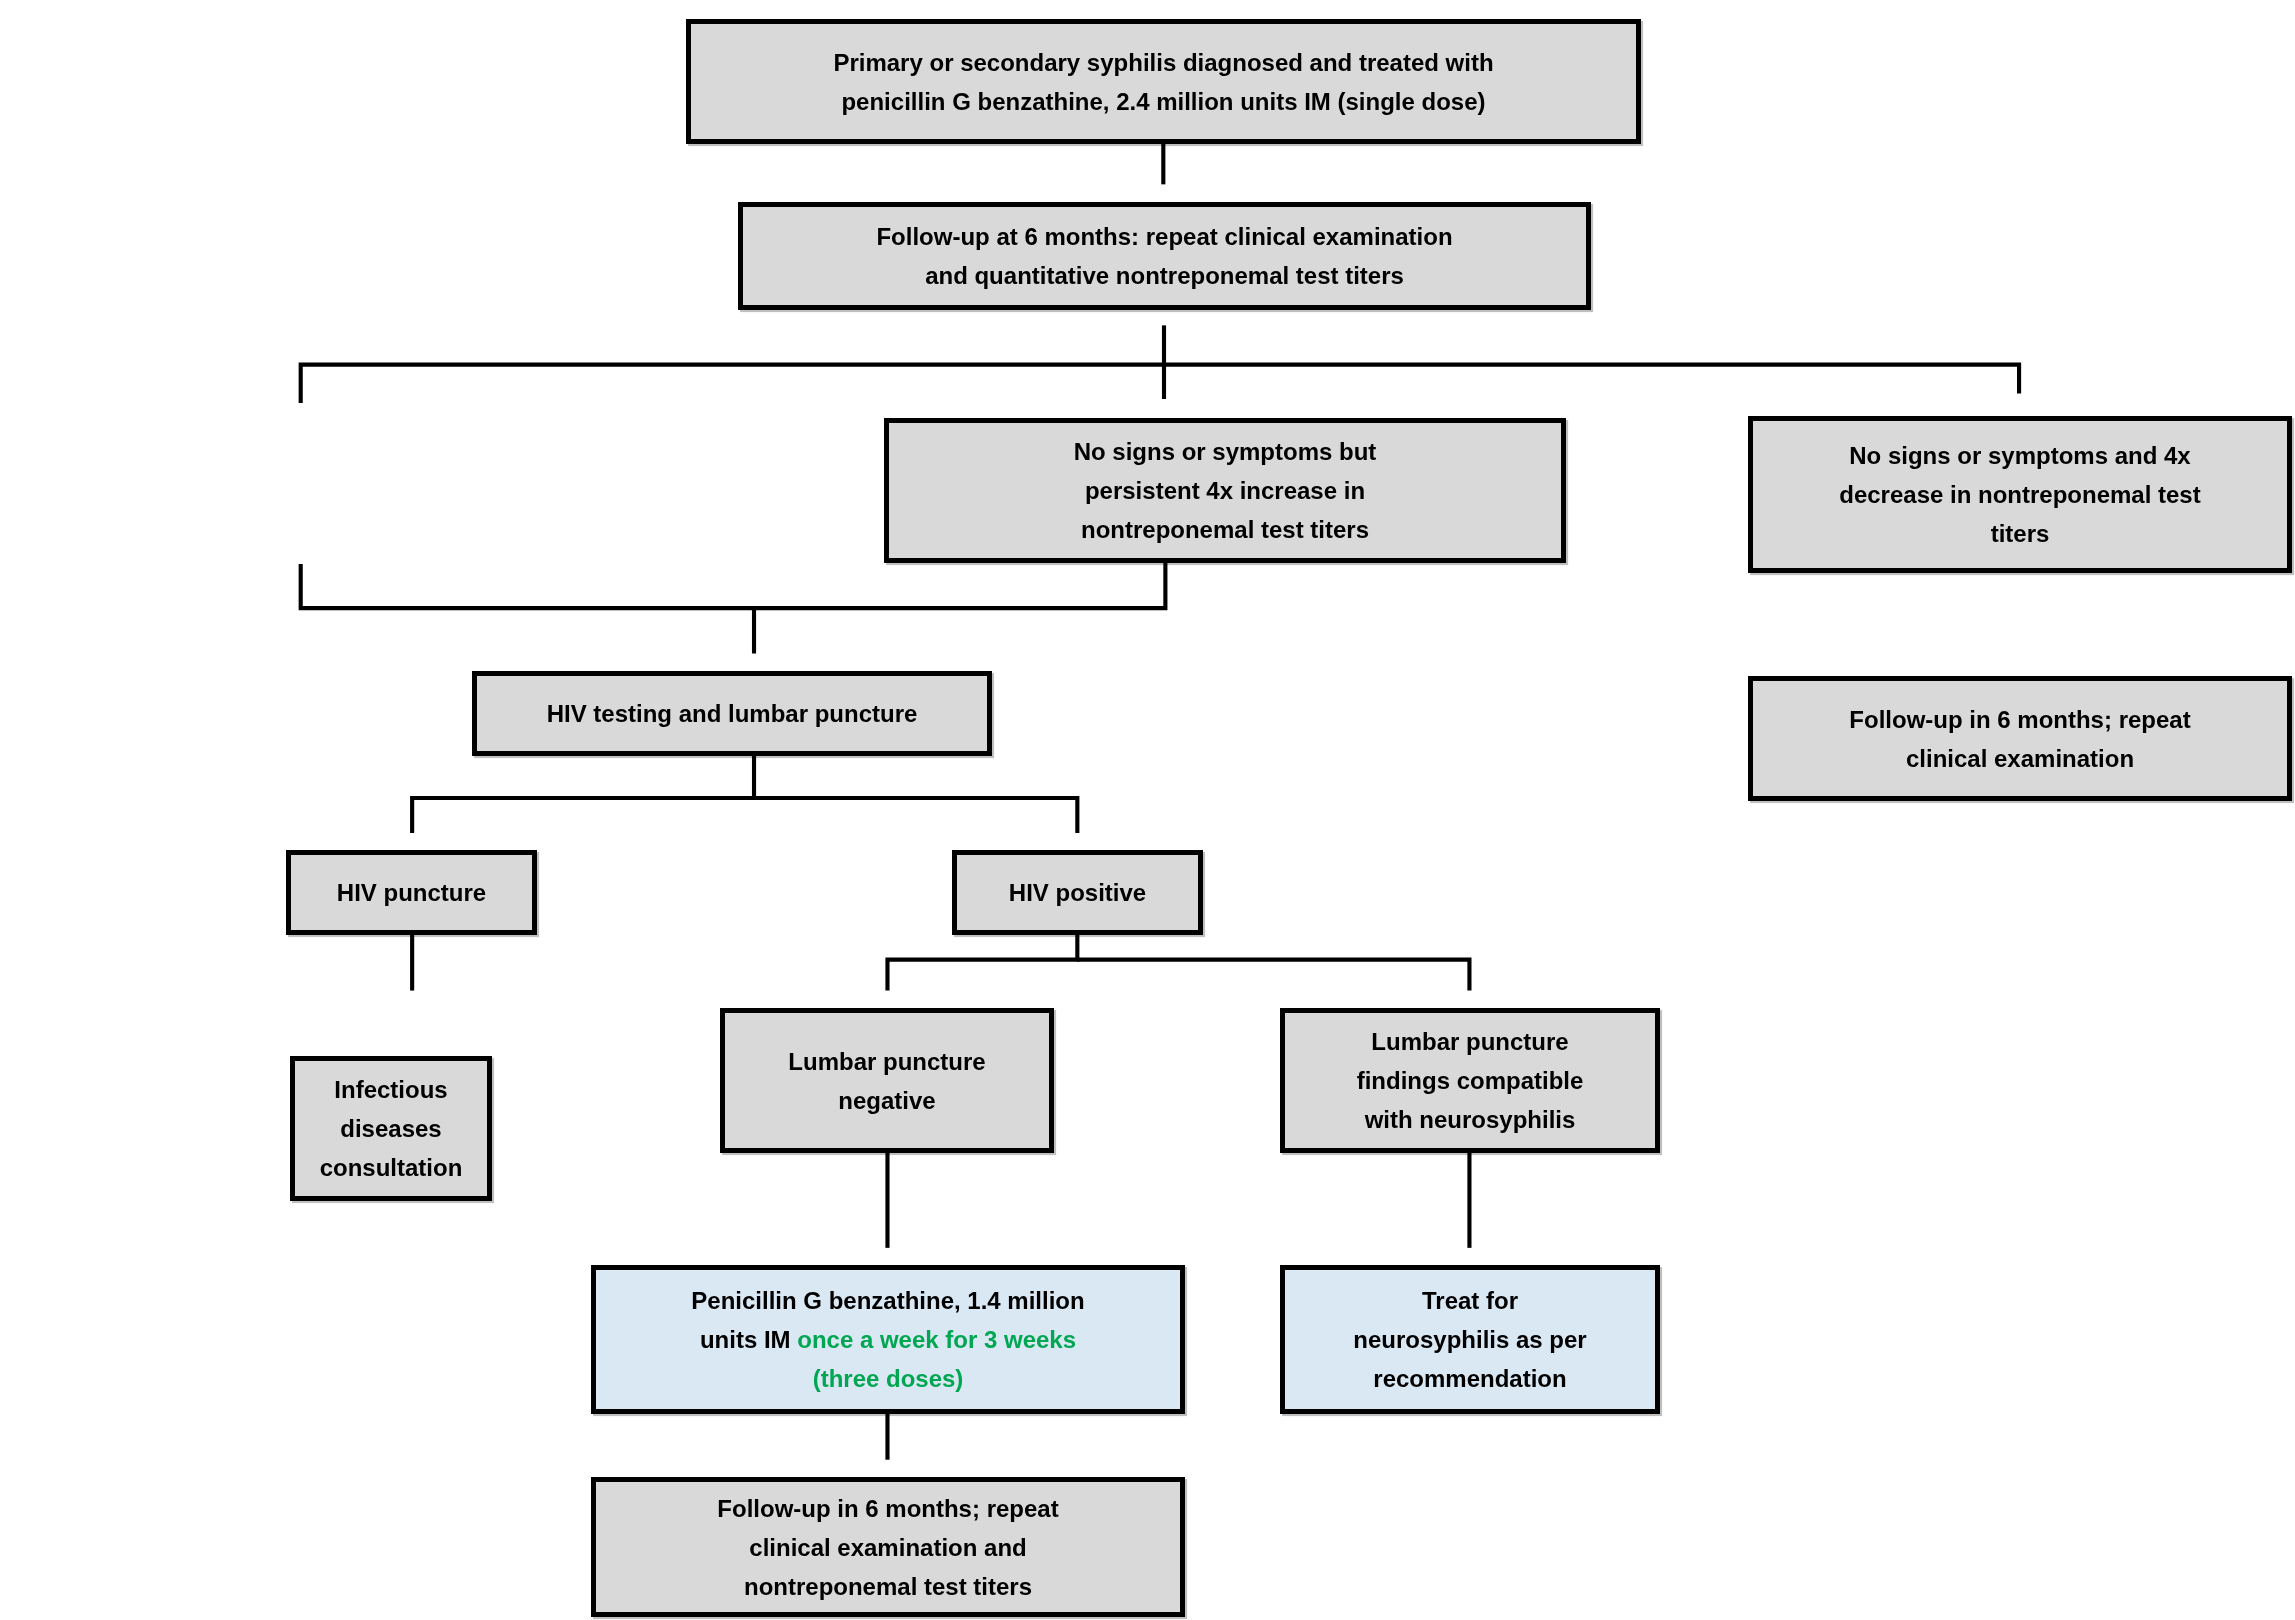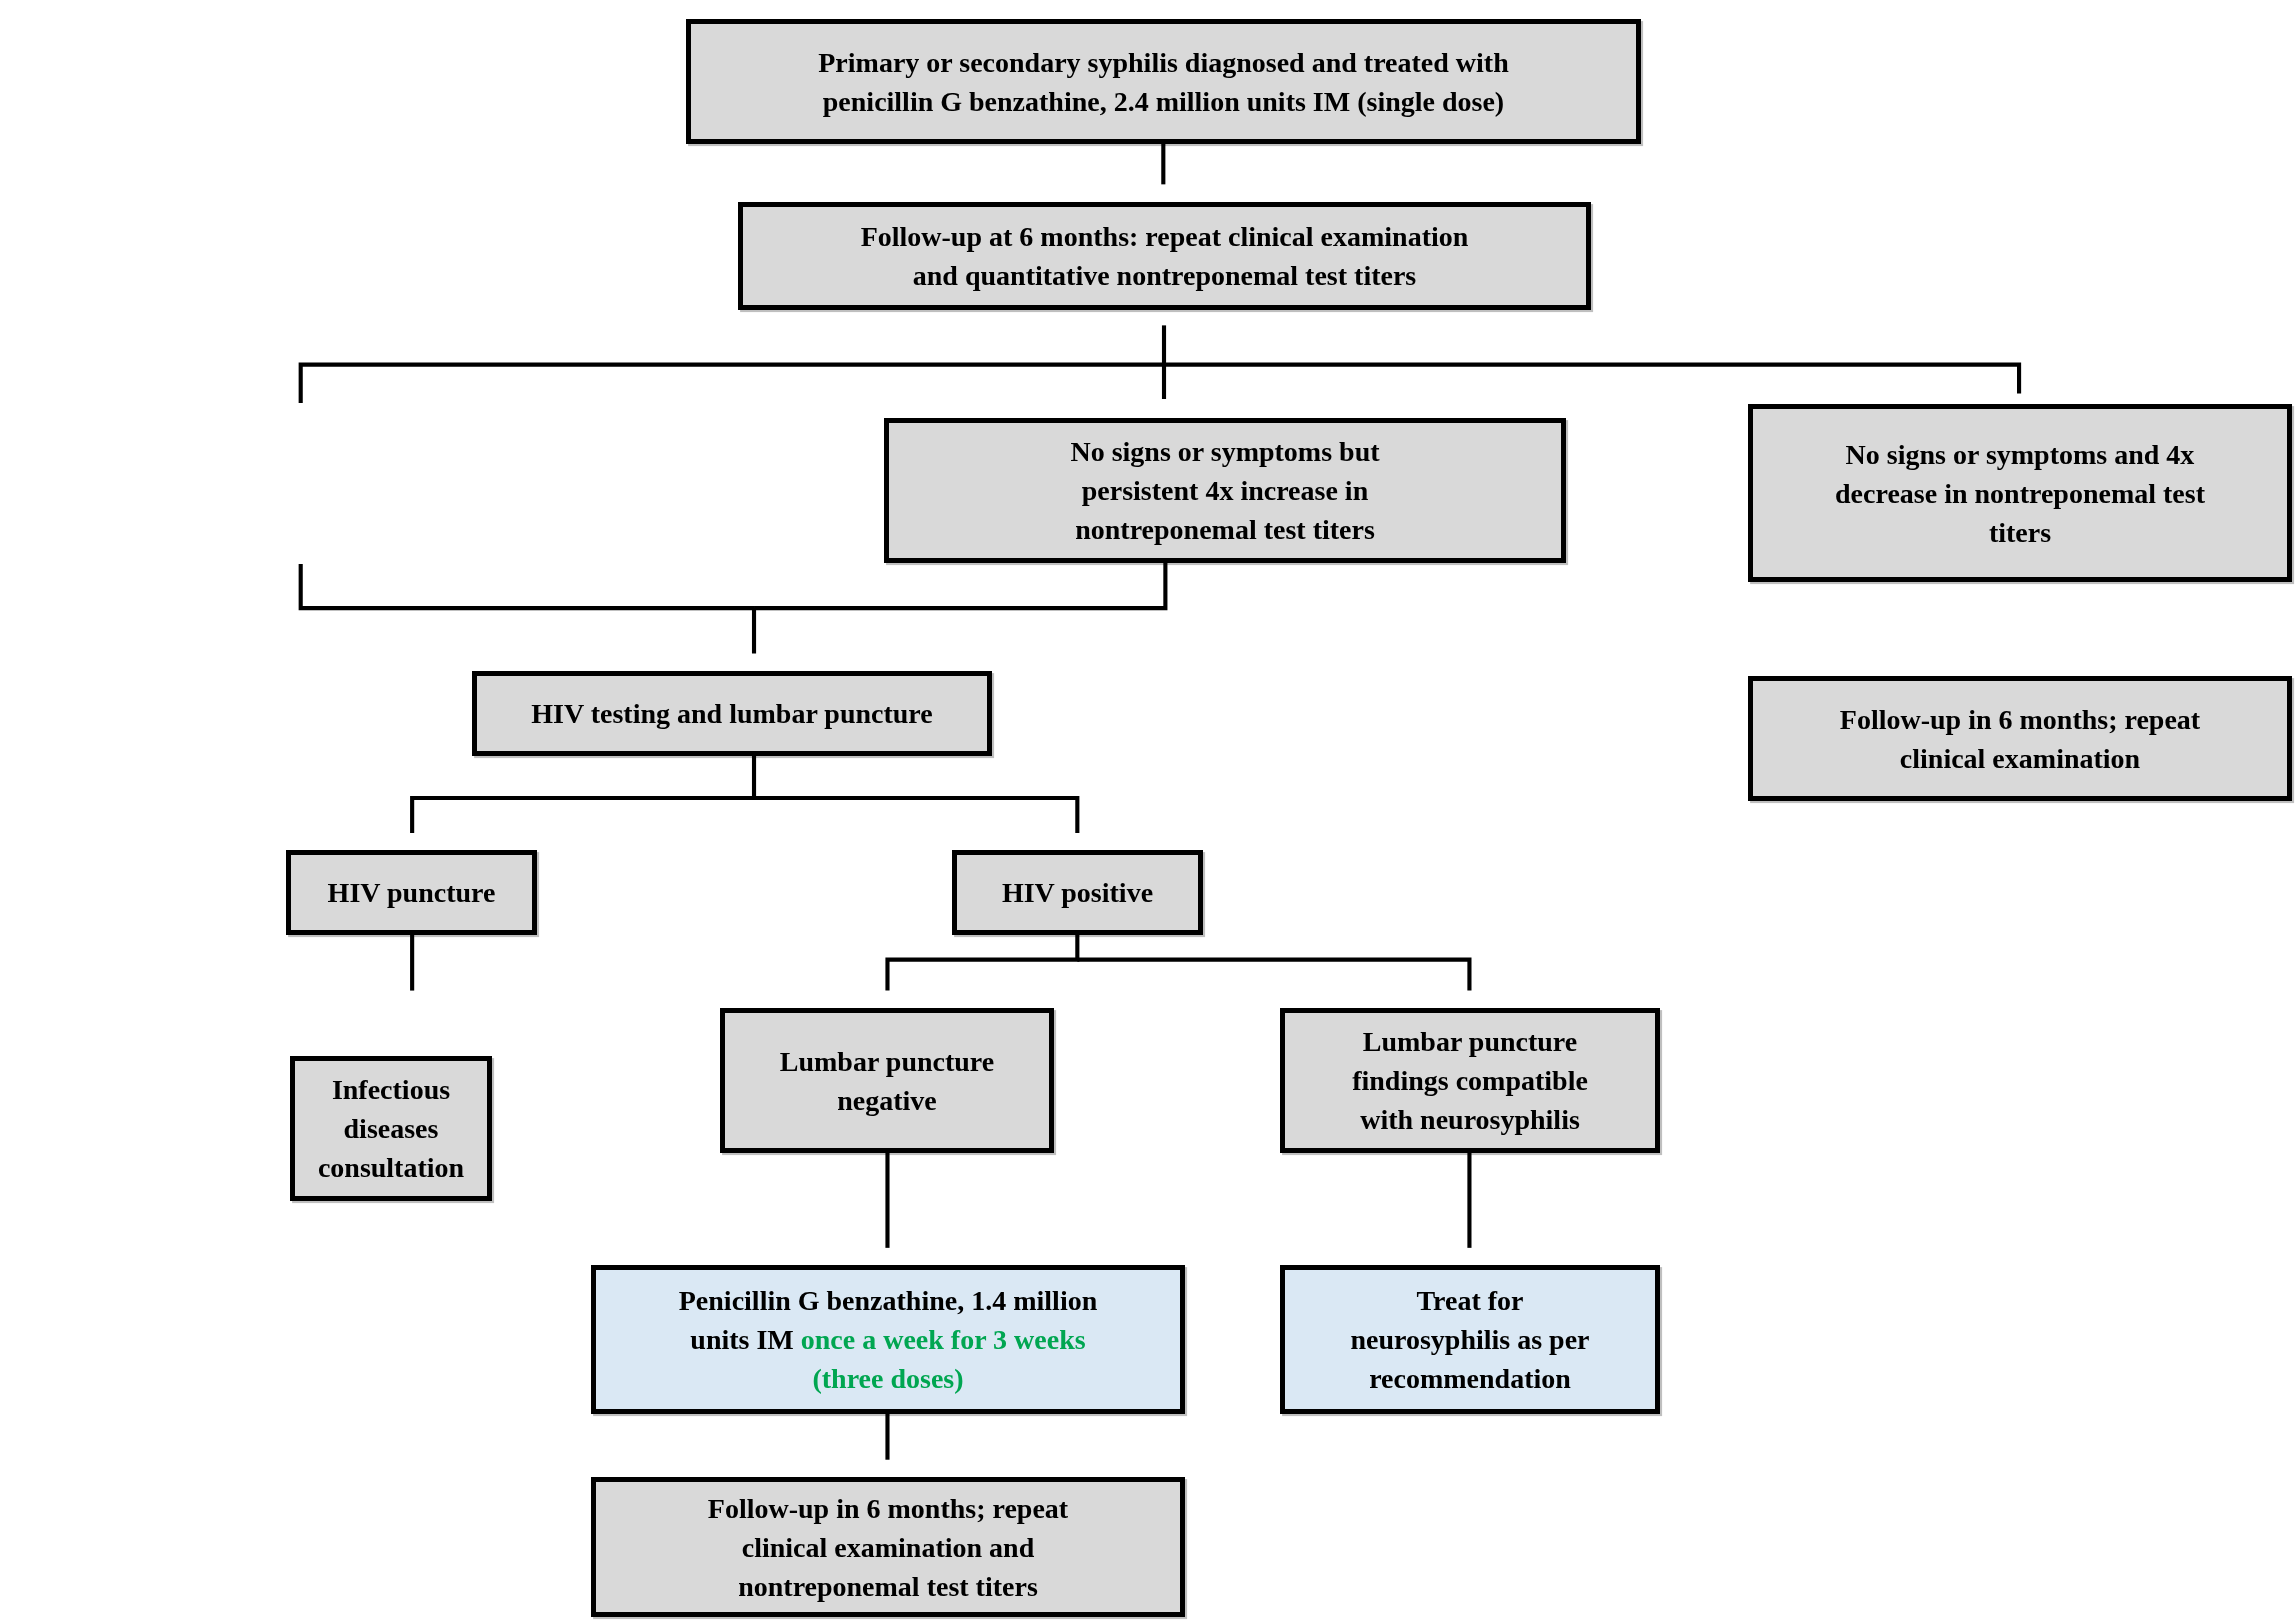--- a/index.html
+++ b/index.html
@@ -12,27 +12,26 @@
   }
   #connectors{position:absolute;left:0;top:0;width:2295px;height:1620px;}
   .node{
     position:absolute;
     box-sizing:border-box;
     border:5.5px solid var(--border,#000000);
     background:var(--box-fill,#d9d9d9);
     display:flex;align-items:center;justify-content:center;
     text-align:center;
     font-weight:700;
-    font-size:28px;
+    font-size:24px;
     line-height:39px;
     color:var(--text,#000000);
     white-space:pre-line;
     padding:4.1px 6.9px;
     box-shadow:2.1px 2.1px 0 rgba(0,0,0,0.25);
-    font-family:Liberation Serif, serif;
   }
   .node.blue{background:var(--highlight-fill,#dae8f4);}
   .green{color:var(--green-text,#00a651);}
   path{stroke:var(--arrow,#000000);stroke-width:6;fill:none;}
 </style>
 </head>
 <body>
 
 <div id="canvas" style="--background: #ffffff; --box-fill: #d9d9d9; --highlight-fill: #dae8f4; --border: #000000; --arrow: #000000; --text: #000000; --green-text: #00a651; --bg: #ffffff;">
 
@@ -69,21 +68,21 @@
 and quantitative nontreponemal test titers</span>
   </div>
 
 
   <div class="node" style="left:884px;top:418px;width:682px;height:145px">
     <span>No signs or symptoms but
 persistent 4x increase in
 nontreponemal test titers</span>
   </div>
 
-  <div class="node" style="left:1748px;top:404px;width:544px;height:178px">
+  <div class="node" style="left:1748px;top:416px;width:544px;height:157px">
     <span>No signs or symptoms and 4x
 decrease in nontreponemal test
 titers</span>
   </div>
 
   <div class="node" style="left:472px;top:671px;width:520px;height:85px">
     <span>HIV testing and lumbar puncture</span>
   </div>
 
   <div class="node" style="left:1748px;top:676px;width:544px;height:125px">

